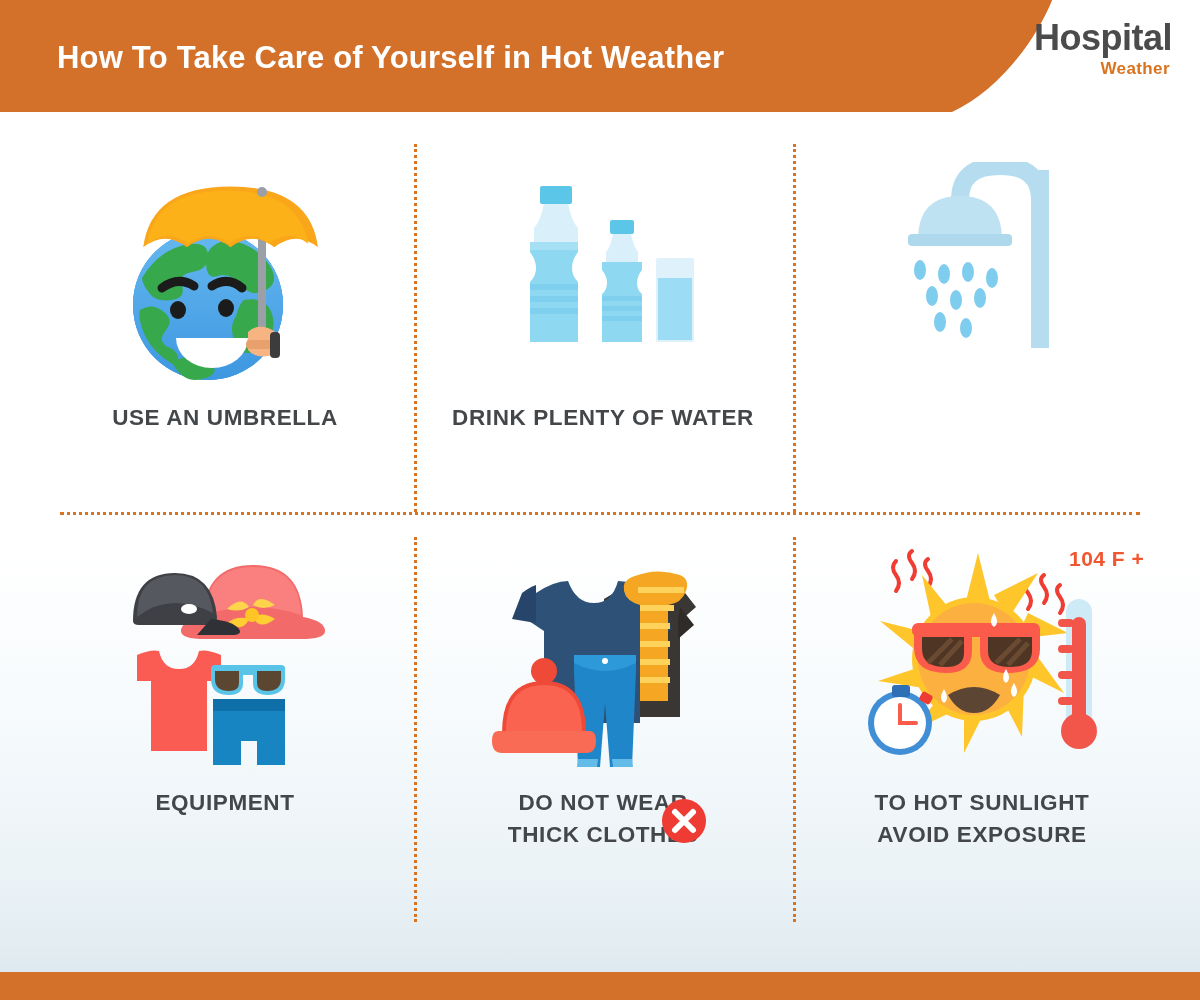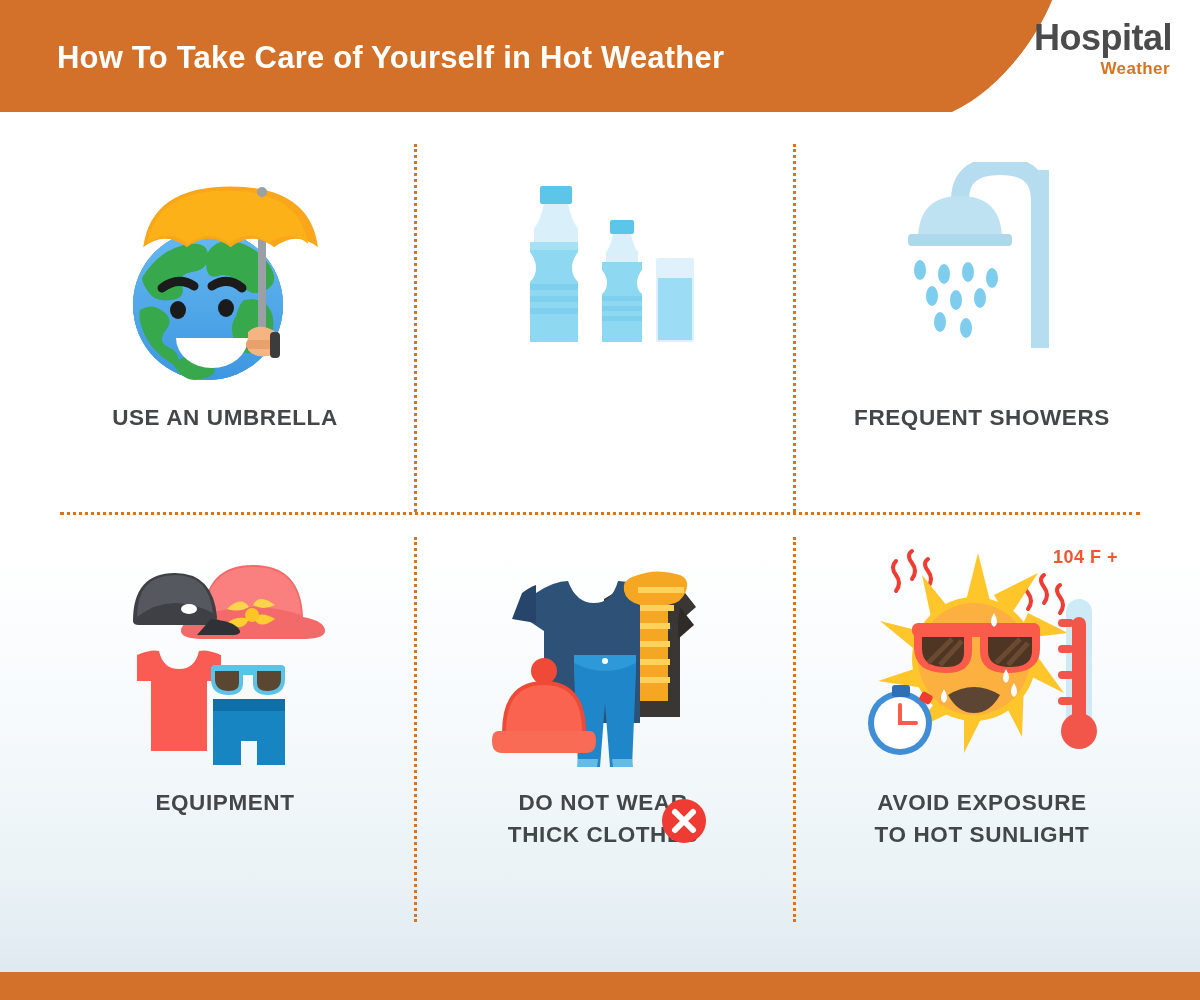--- a/index.html
+++ b/index.html
@@ -148,20 +148,21 @@
           <path d="M115,72 h18 q3,14 7,18 v10 h-32 v-10 q4,-4 7,-18 Z" fill="#d9f0fa"></path>
           <path d="M104,100 h40 v8 q-5,6 -5,13 q0,7 5,11 v48 h-40 v-48 q5,-4 5,-11 q0,-7 -5,-13 Z" fill="#8fd8f2"></path>
           <rect x="104" y="134" width="40" height="5" fill="#7fd0ee"></rect>
           <rect x="104" y="144" width="40" height="5" fill="#7fd0ee"></rect>
           <rect x="104" y="154" width="40" height="5" fill="#7fd0ee"></rect>
 
           <rect x="158" y="96" width="38" height="84" rx="2" fill="#dff2fb"></rect>
           <rect x="160" y="116" width="34" height="62" fill="#9cdcf4"></rect>
         </svg>
       </div>
+      <div class="caption">DRINK PLENTY OF WATER</div>
     </div>
 
     <div class="cell" style="left:789px; top:30px;">
       <div class="art">
         <svg width="200" height="220" viewBox="0 0 200 220">
 
           <path d="M158,8 v178" stroke="#b6ddef" stroke-width="18" fill="none"></path>
           <path d="M78,38 q0,-34 40,-34 q40,0 40,34" stroke="#b6ddef" stroke-width="18" fill="none"></path>
 
           <path d="M36,78 q0,-44 42,-44 q42,0 42,44 Z" fill="#bfe2f2"></path>
@@ -171,21 +172,20 @@
           <ellipse cx="62" cy="112" rx="6" ry="10" fill="#7fcdee"></ellipse>
           <ellipse cx="86" cy="110" rx="6" ry="10" fill="#7fcdee"></ellipse>
           <ellipse cx="110" cy="116" rx="6" ry="10" fill="#7fcdee"></ellipse>
           <ellipse cx="50" cy="134" rx="6" ry="10" fill="#7fcdee"></ellipse>
           <ellipse cx="74" cy="138" rx="6" ry="10" fill="#7fcdee"></ellipse>
           <ellipse cx="98" cy="136" rx="6" ry="10" fill="#7fcdee"></ellipse>
           <ellipse cx="58" cy="160" rx="6" ry="10" fill="#7fcdee"></ellipse>
           <ellipse cx="84" cy="166" rx="6" ry="10" fill="#7fcdee"></ellipse>
         </svg>
       </div>
-      <div class="caption">FREQUENT SHOWERS</div>
     </div>
 
     <div class="cell" style="left:32px; top:425px;">
       <div class="art" style="height:250px;">
         <svg width="220" height="230" viewBox="0 0 220 230">
 
           <path d="M88,70 q2,-52 50,-52 q48,0 50,52 q22,4 22,14 q0,8 -24,8 h-96 q-24,0 -24,-8 q0,-10 22,-14 Z" fill="#f26a6a"></path>
           <path d="M90,68 q2,-48 48,-48 q46,0 48,48 q-24,-8 -48,-8 q-24,0 -48,8 Z" fill="#fa7f7f"></path>
 
           <path d="M112,62 q14,-14 22,-2 q-10,6 -22,2 Z" fill="#ffd44d"></path>
@@ -319,22 +319,22 @@
           <rect x="220" y="70" width="14" height="106" rx="7" fill="#f2564a"></rect>
           <circle cx="227" cy="184" r="18" fill="#f2564a"></circle>
           <g fill="#f2564a">
             <rect x="206" y="72" width="16" height="8" rx="4"></rect>
             <rect x="206" y="98" width="16" height="8" rx="4"></rect>
             <rect x="206" y="124" width="16" height="8" rx="4"></rect>
             <rect x="206" y="150" width="16" height="8" rx="4"></rect>
           </g>
         </svg>
       </div>
-      <div style="position:absolute; left:264px; top:10px; font-size:18px; font-weight:bold; color:#f2562f; letter-spacing:0.5px;">104 F +</div>
+      <div style="position:absolute; left:280px; top:10px; font-size:21px; font-weight:bold; color:#f2562f; letter-spacing:0.5px;">104 F +</div>
+      <div class="caption">TO HOT SUNLIGHT</div>
       <div class="caption">AVOID EXPOSURE</div>
-      <div class="caption">TO HOT SUNLIGHT</div>
     </div>
 
   </div>
 
   <div id="footer-bar"></div>
 
 </div>
 
 </body></html>

